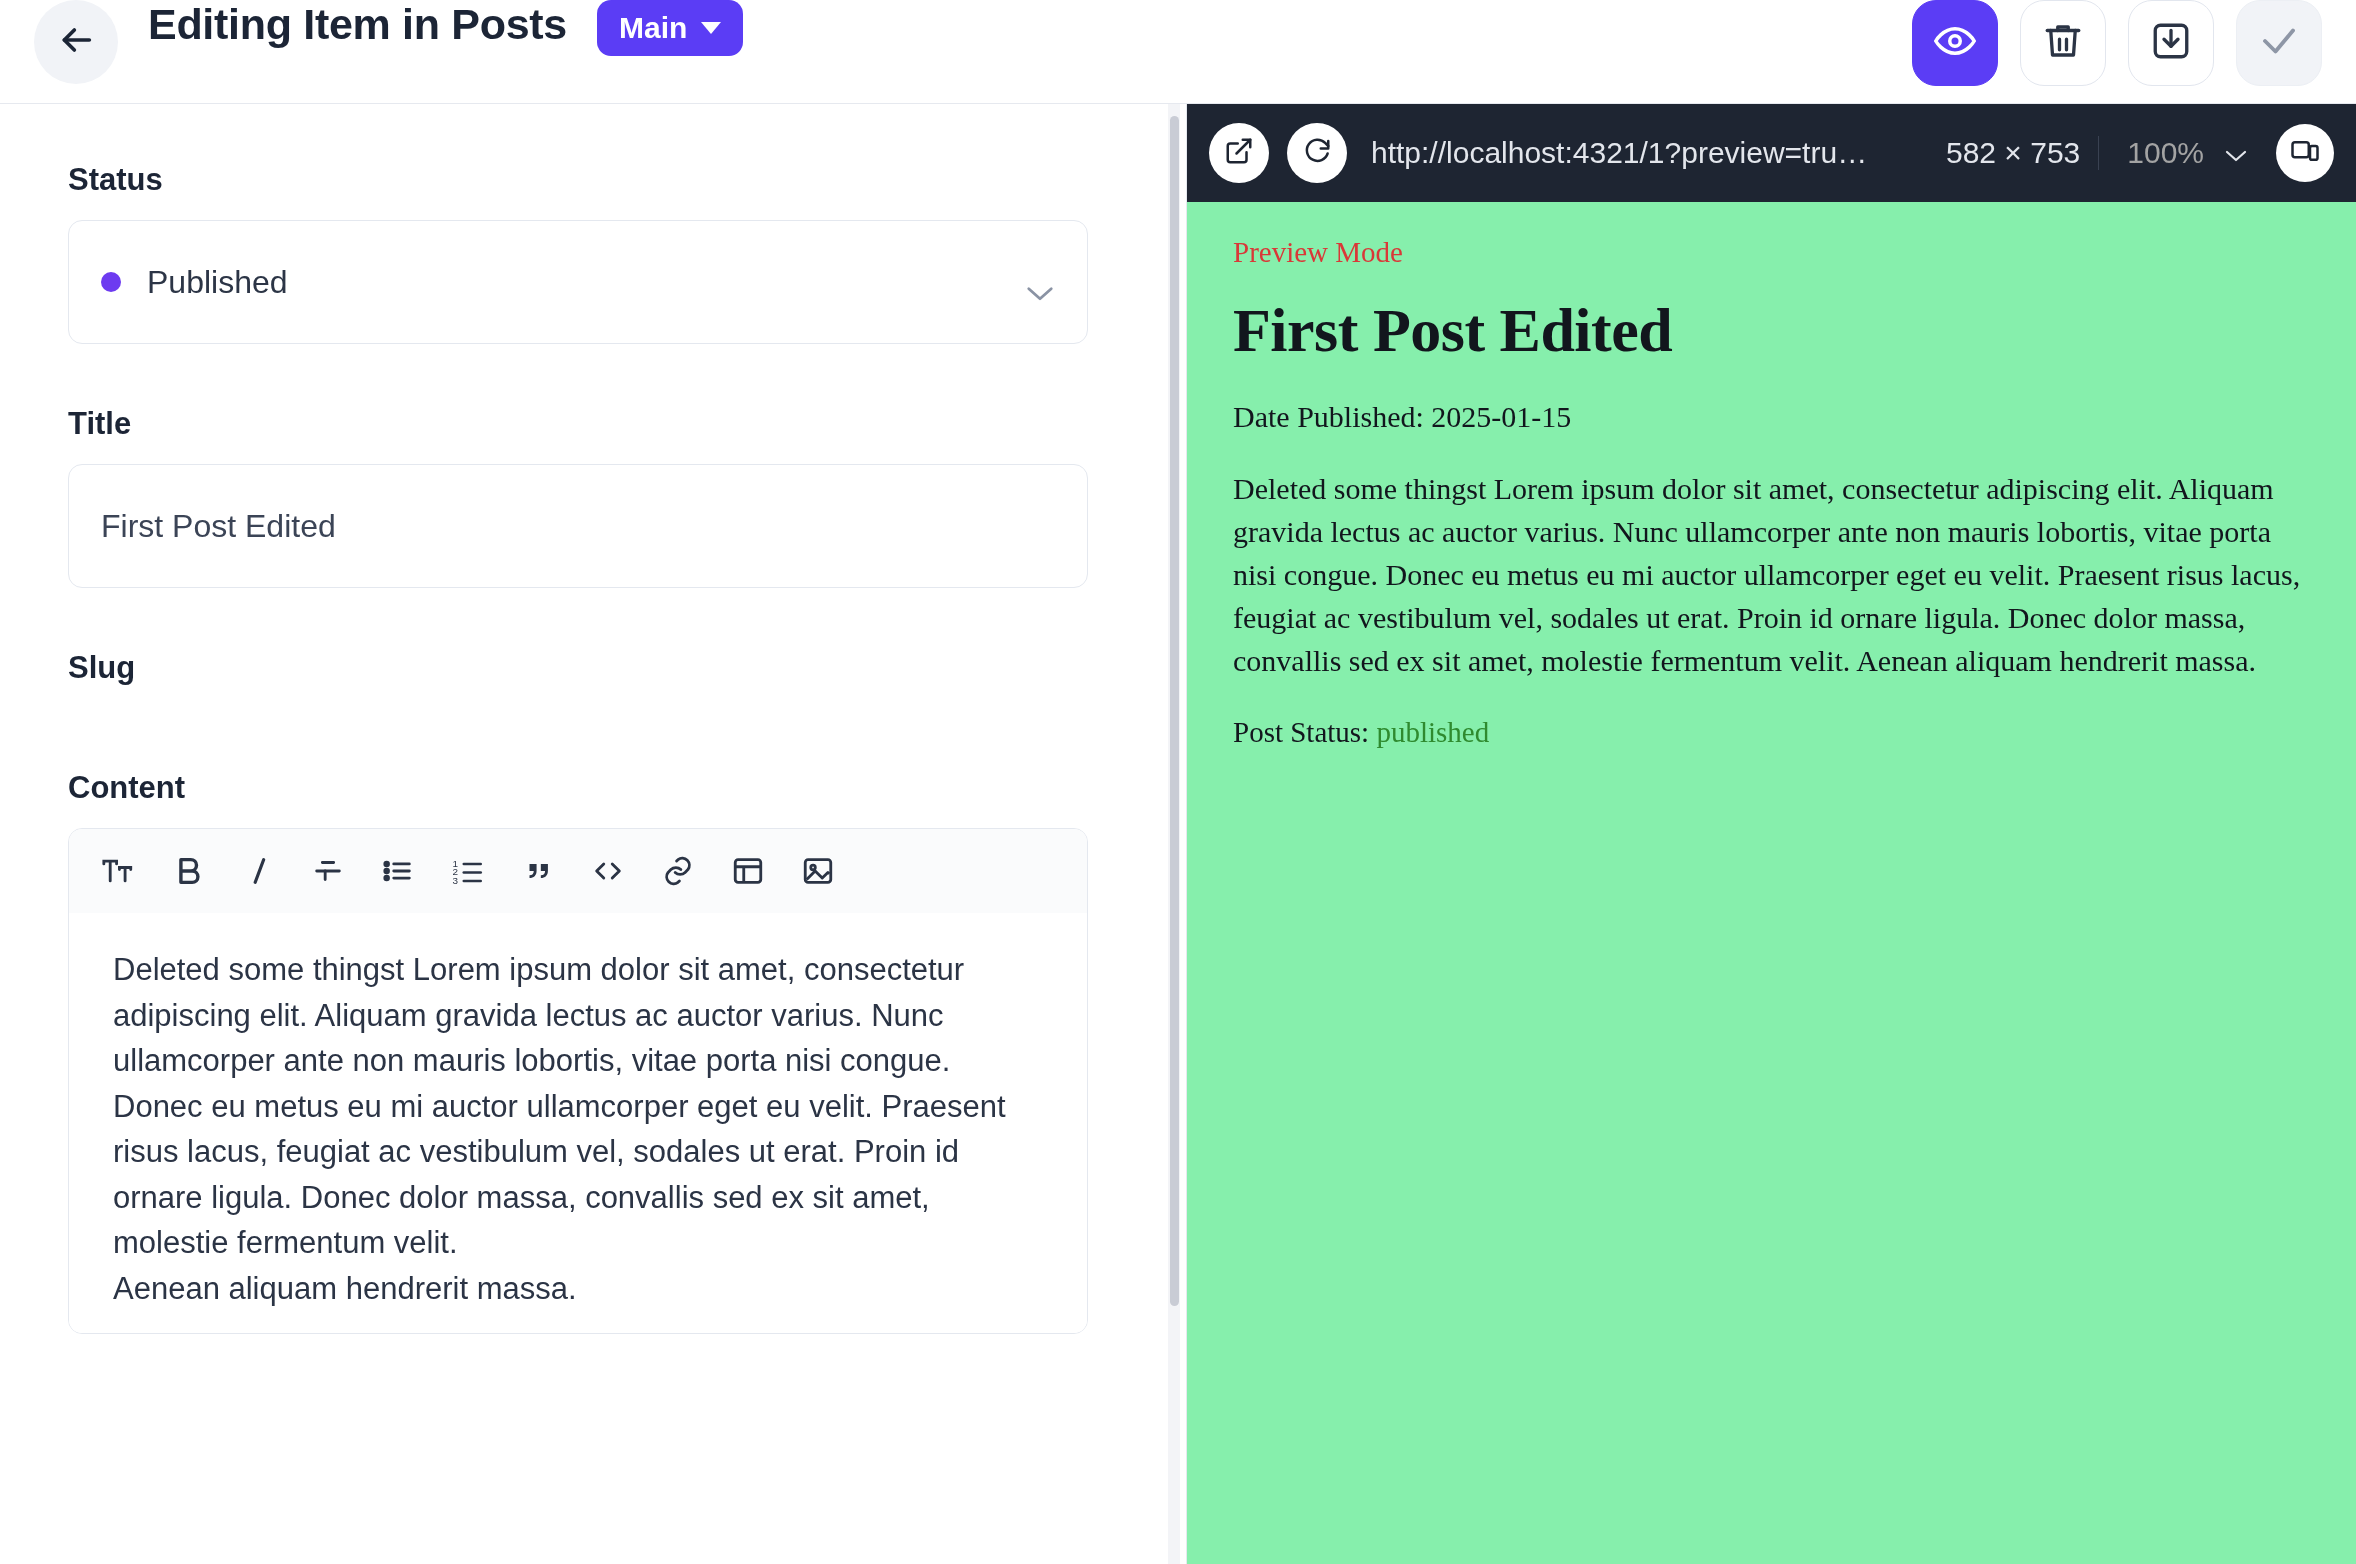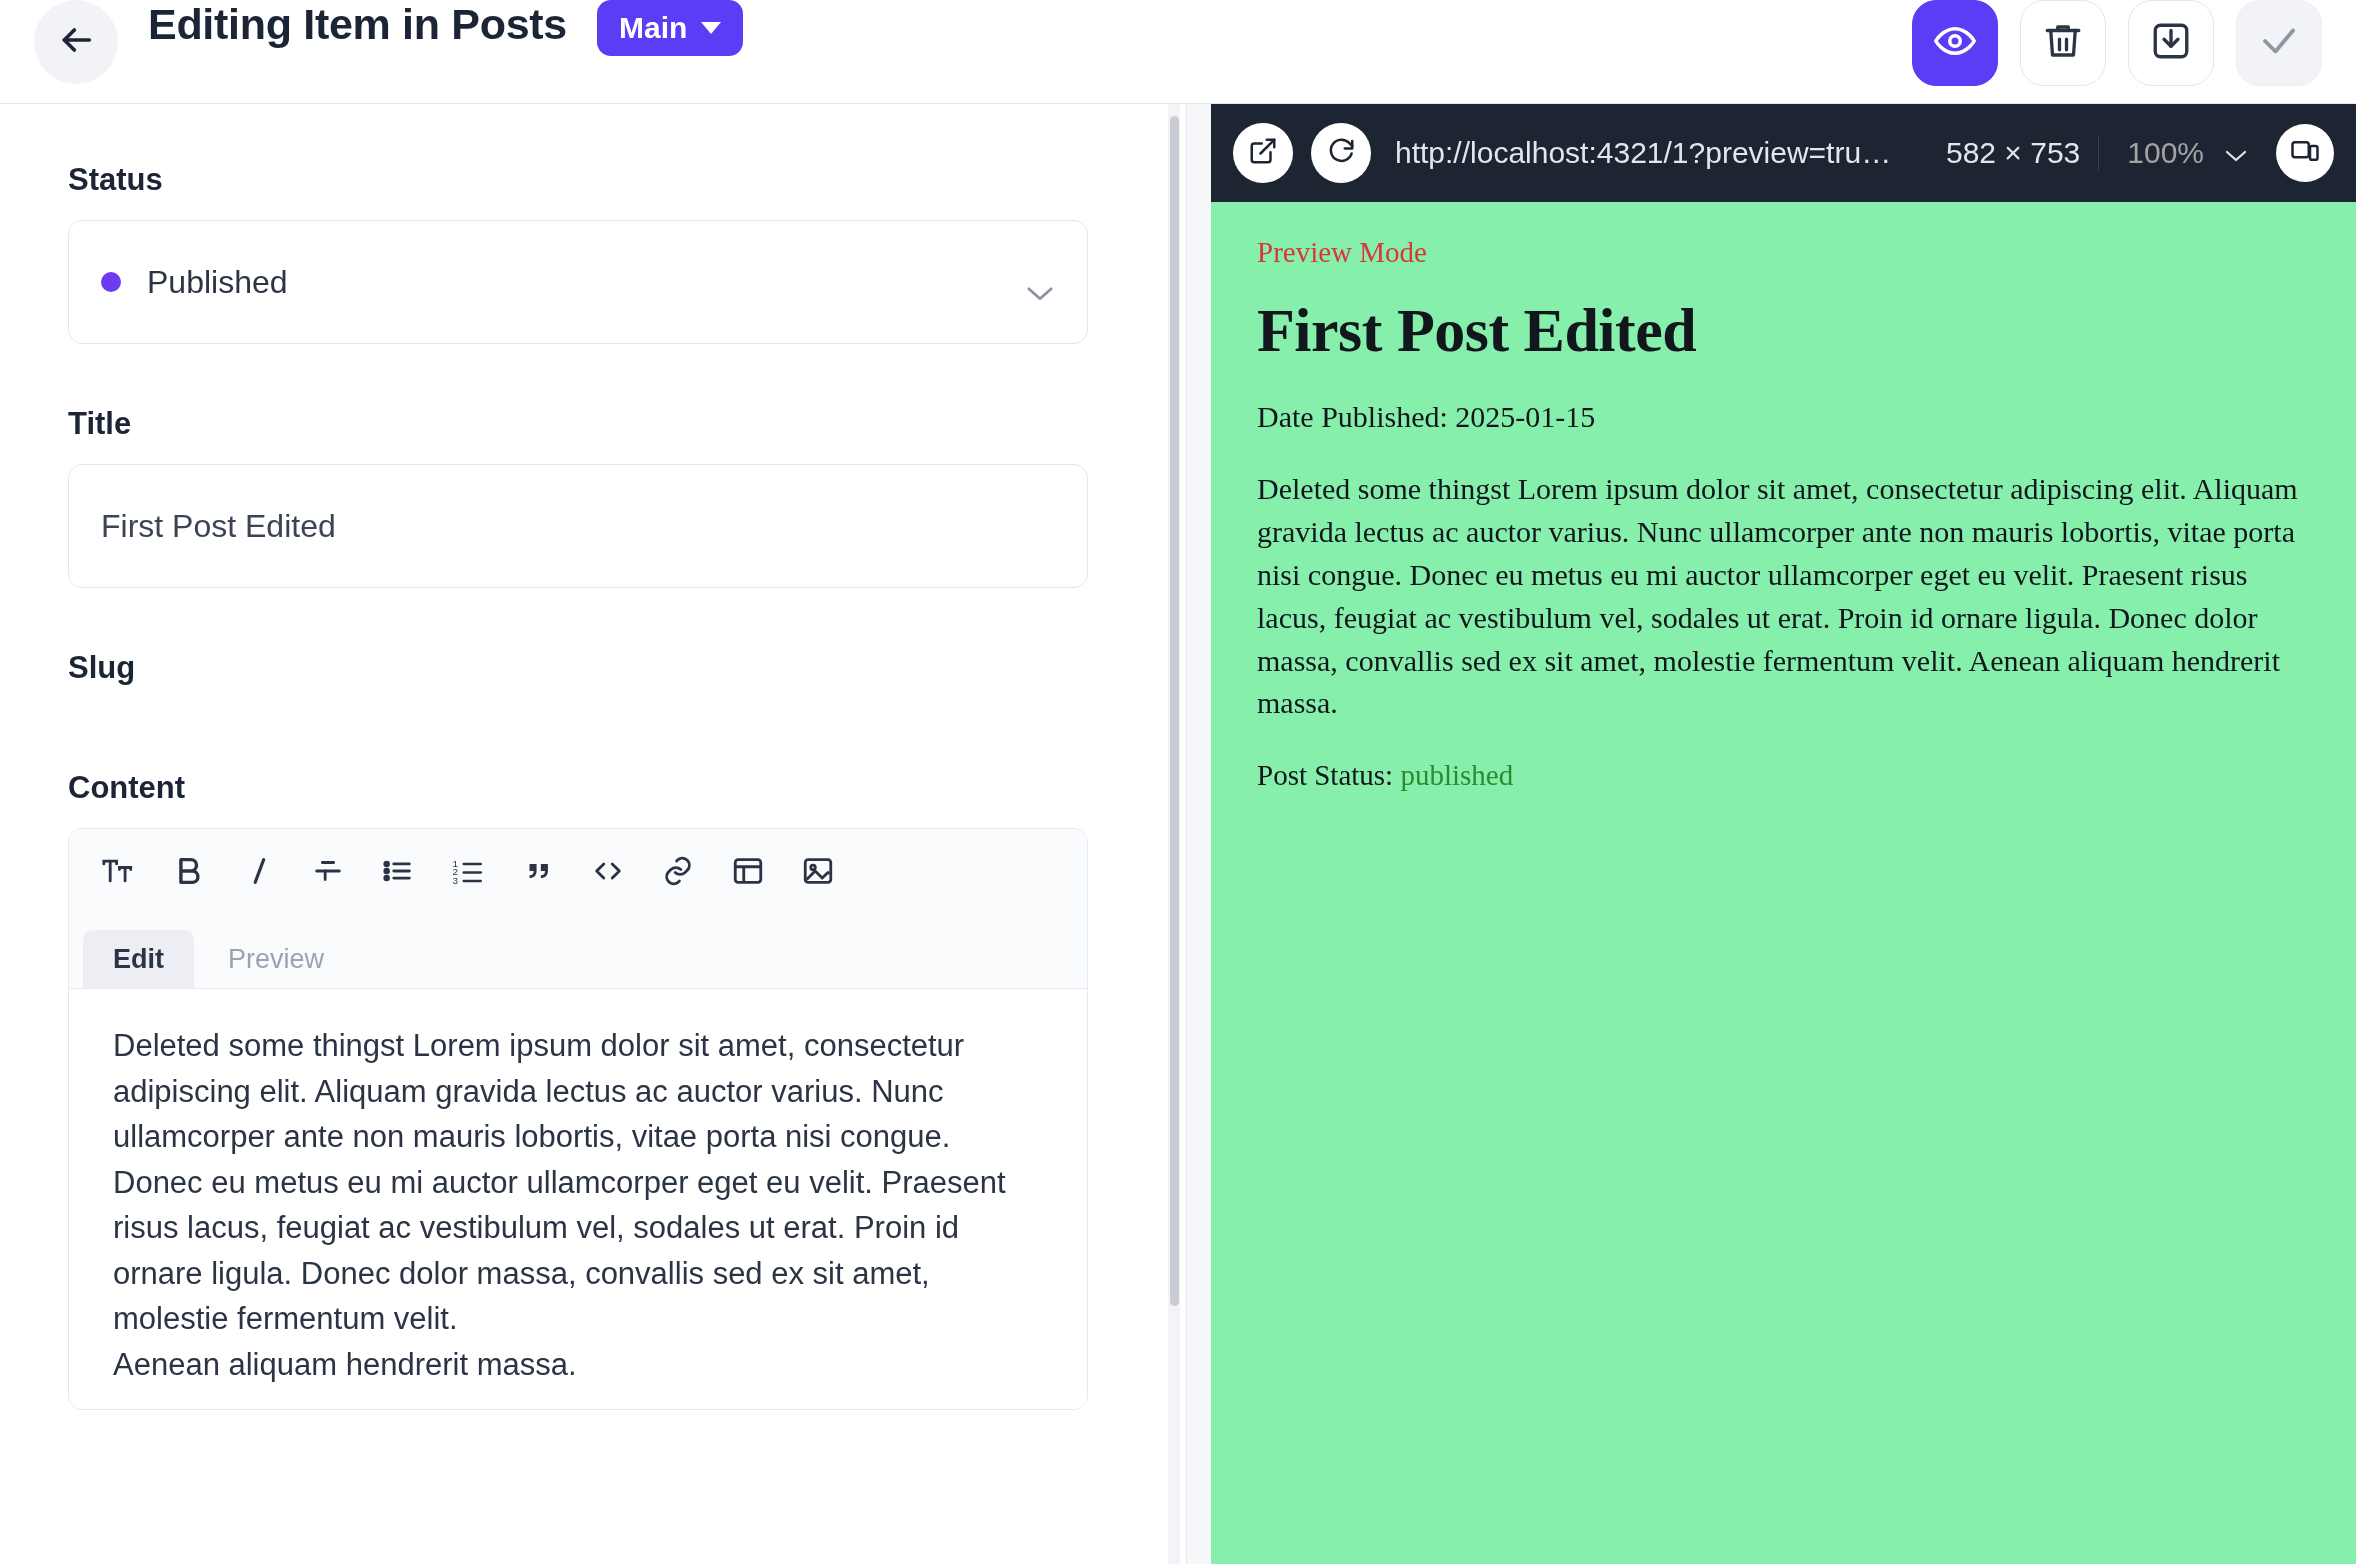--- a/index.html
+++ b/index.html
@@ -198,21 +198,20 @@
 
   
   .preview-pane {
     position: absolute;
     top: 104px;
     left: 1186px;
     width: 1170px;
     height: 1460px;
     background: #f7f8fa;
     border-left: 1px solid #e6e9ef;
-    padding-left: 24px;
   }
   .preview-bar {
     height: 98px;
     background: #1e2532;
     display: flex;
     align-items: center;
     padding: 0 22px;
     gap: 18px;
   }
   .pb-circle {
@@ -448,24 +447,20 @@
       </div>
       <div class="md-btn">
         <svg viewBox="0 0 24 24" fill="none" stroke="#2b3445" stroke-width="2" stroke-linejoin="round">
           <rect x="3" y="4" width="18" height="16" rx="2"></rect>
             <circle cx="8.5" cy="9.5" r="1.6"></circle>
             <polyline points="4,18 10,12 15,17 19,13 20,14"></polyline>
         </svg>
       </div>
     </div>
 
-    <div class="md-tabs">
-      <div class="md-tab active">Edit</div>
-      <div class="md-tab">Preview</div>
-    </div>
 
     <div class="md-body">
       <p>Deleted some thingst Lorem ipsum dolor sit amet, consectetur adipiscing elit. Aliquam gravida lectus ac auctor varius. Nunc ullamcorper ante non mauris lobortis, vitae porta nisi congue. Donec eu metus eu mi auctor ullamcorper eget eu velit. Praesent risus lacus, feugiat ac vestibulum vel, sodales ut erat. Proin id ornare ligula. Donec dolor massa, convallis sed ex sit amet, molestie fermentum velit.</p>
       <p>Aenean aliquam hendrerit massa.</p>
     </div>
   </div>
 </div>
 
 <div class="rail">
   <div class="rail-thumb"></div>

